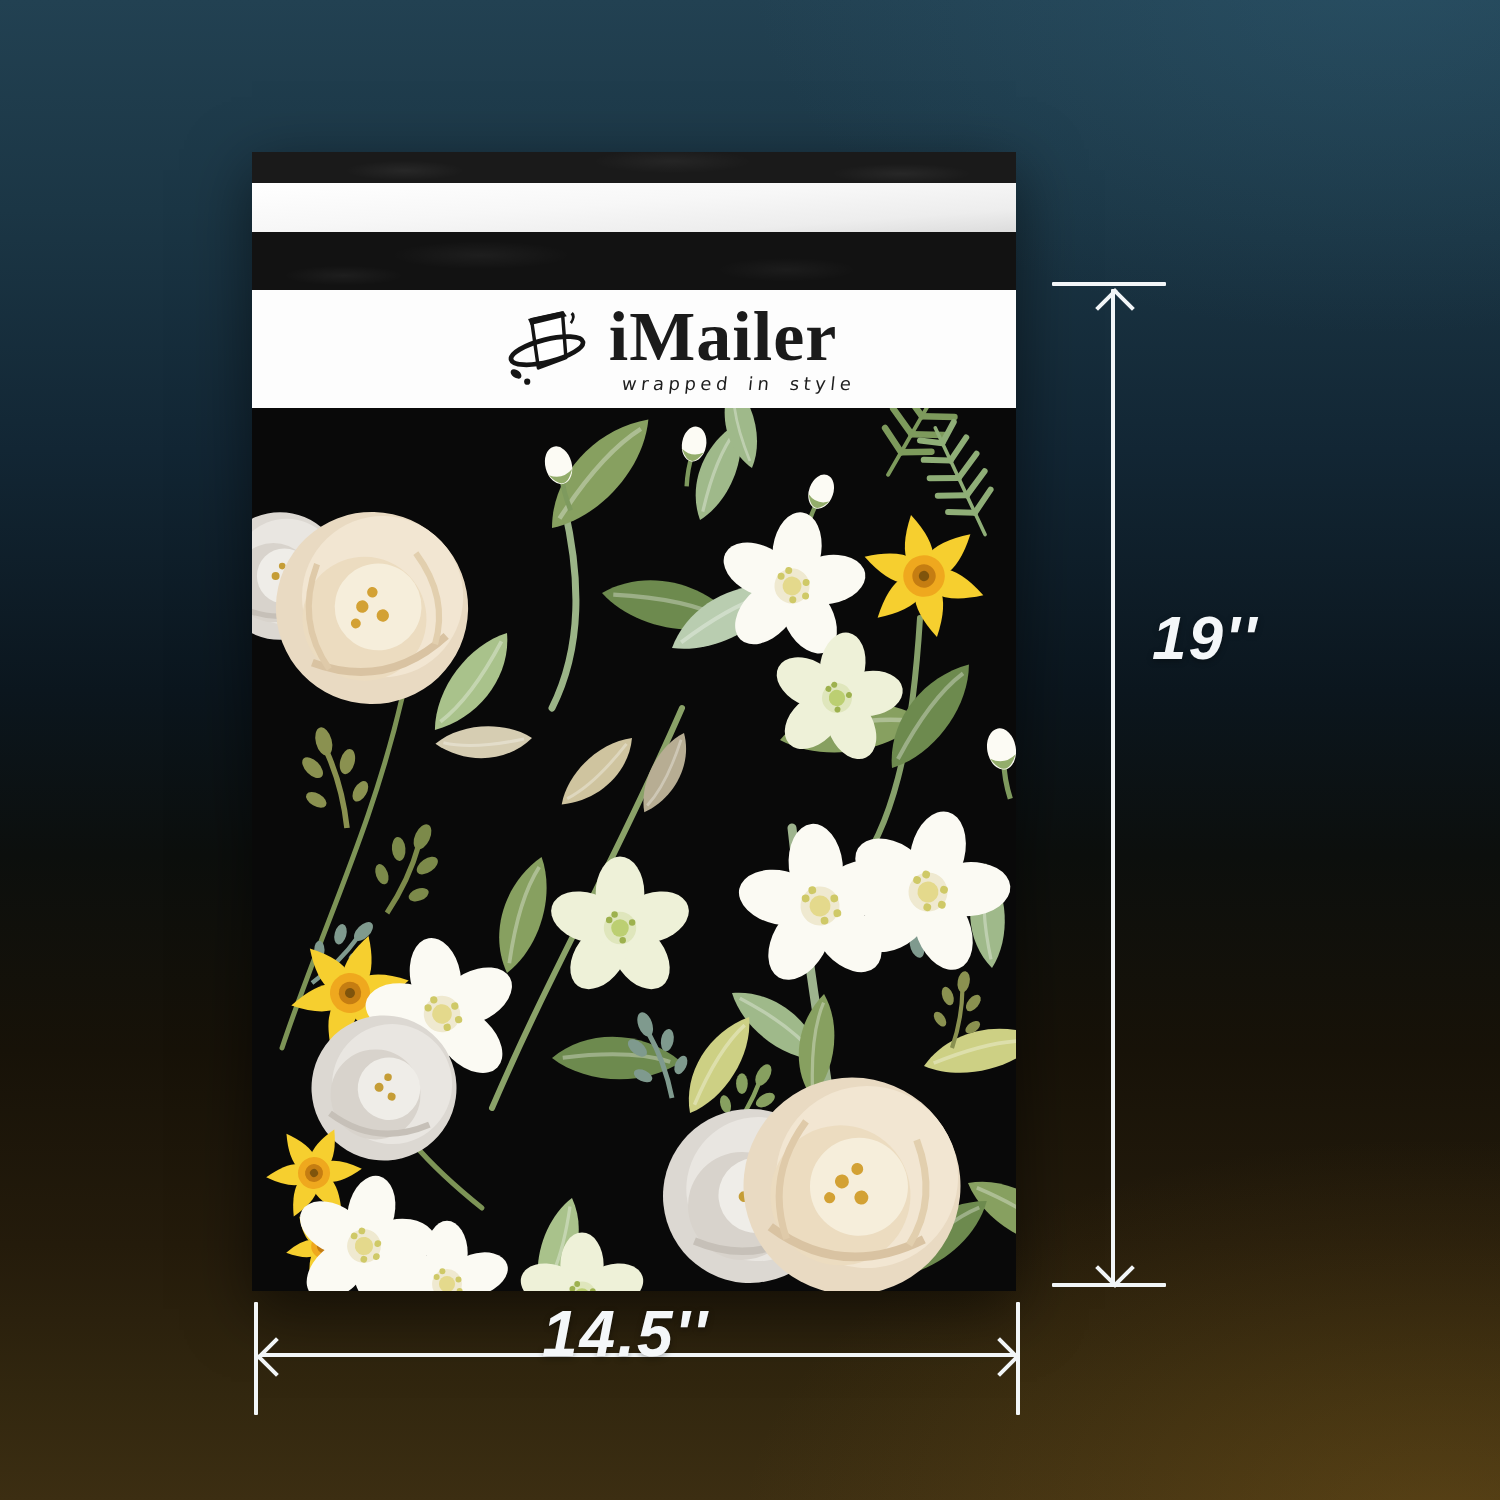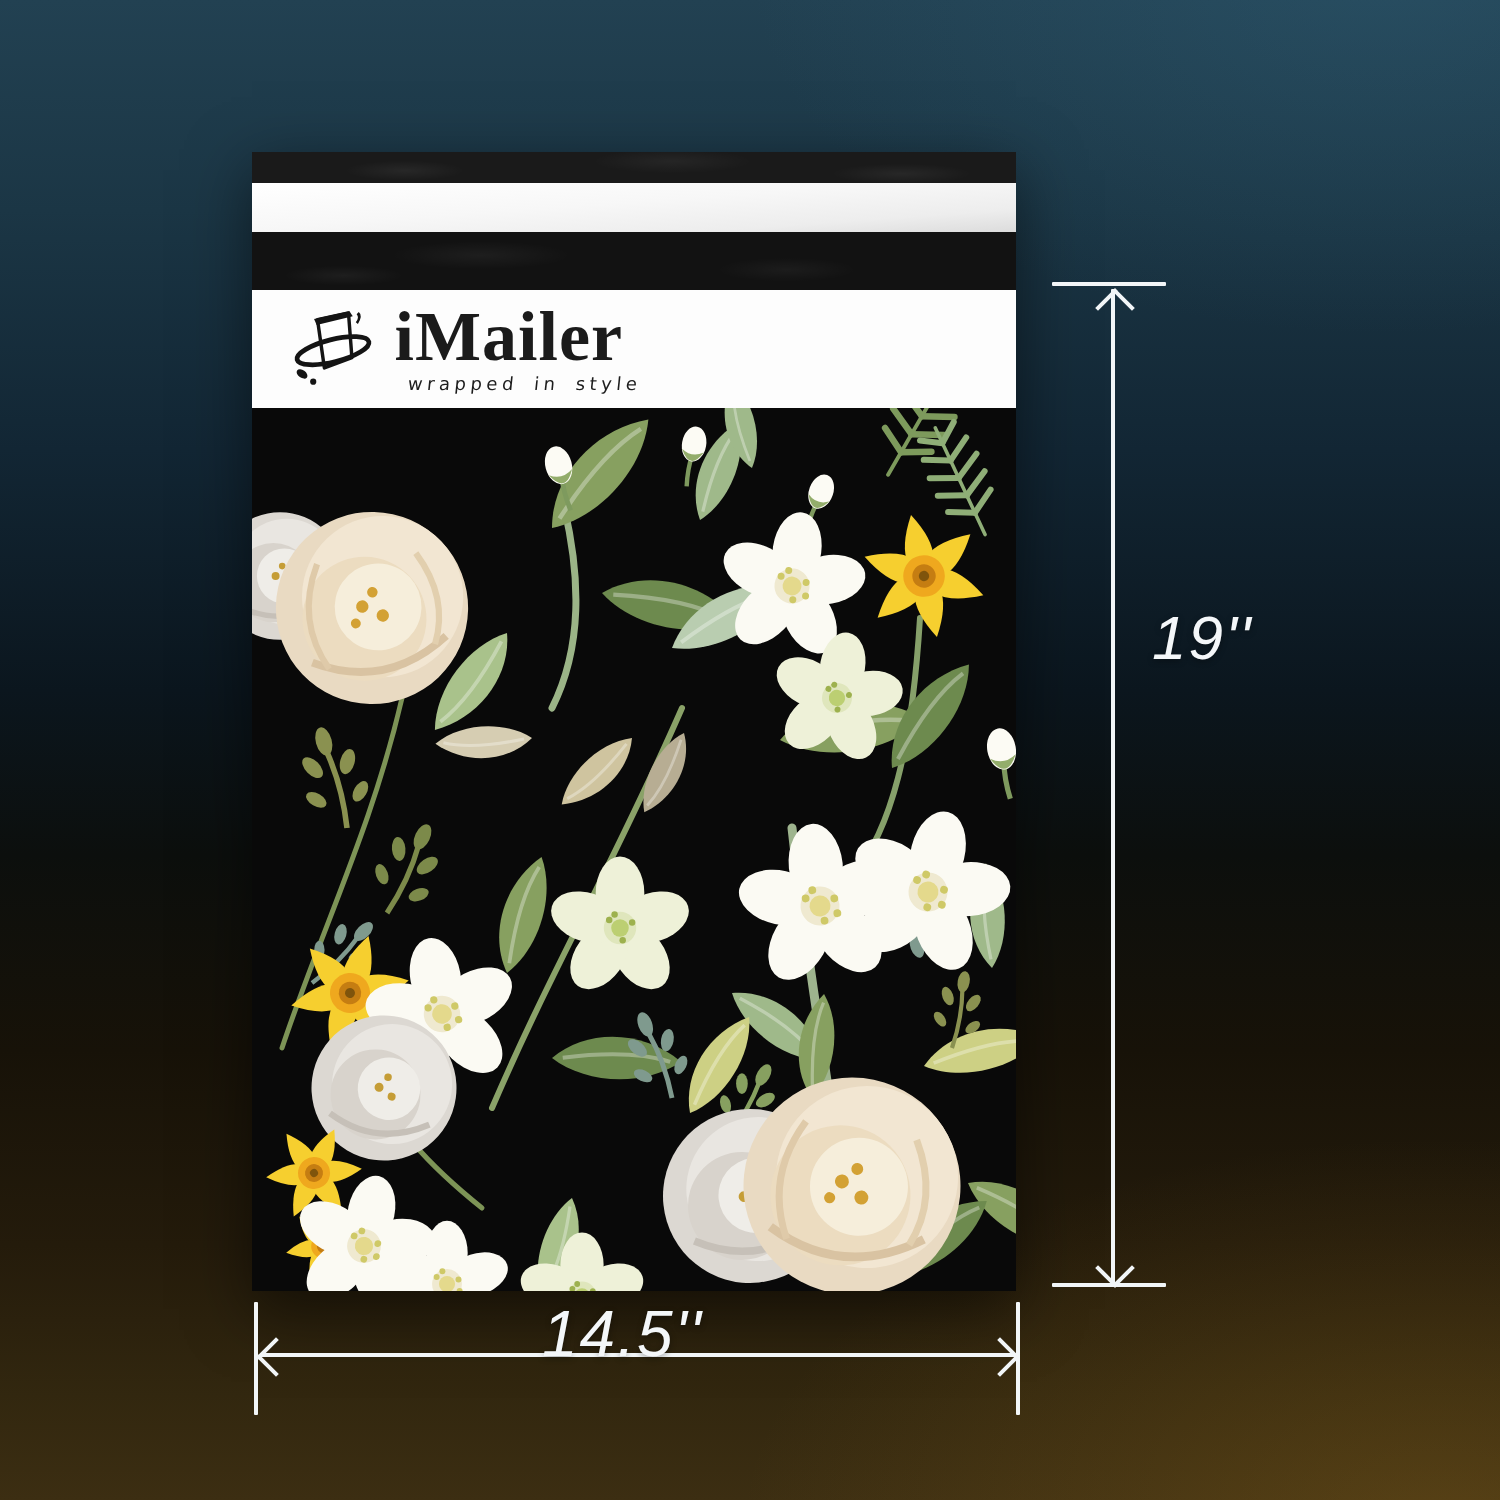--- a/index.html
+++ b/index.html
@@ -17,21 +17,21 @@
           box-shadow:0 18px 60px rgba(0,0,0,.5);}
   .flap-top{height:31px;background:#1a1a1a;
     background-image:radial-gradient(60px 10px at 20% 60%,rgba(255,255,255,.06),transparent),
                      radial-gradient(80px 12px at 55% 30%,rgba(255,255,255,.05),transparent),
                      radial-gradient(70px 10px at 85% 70%,rgba(255,255,255,.06),transparent);}
   .seal-strip{height:49px;background:linear-gradient(176deg,#ffffff 0%,#f7f7f7 45%,#ededed 78%,#dcdcdc 100%);}
   .flap-lower{height:58px;background:#121212;
     background-image:radial-gradient(90px 14px at 30% 40%,rgba(255,255,255,.05),transparent),
                      radial-gradient(70px 12px at 70% 65%,rgba(255,255,255,.045),transparent),
                      radial-gradient(60px 10px at 12% 75%,rgba(255,255,255,.05),transparent);}
-  .logo-band{height:118px;background:#fdfdfd;position:relative;display:flex;align-items:center;justify-content:flex-start;}
+  .logo-band{height:118px;background:#fdfdfd;position:relative;display:flex;align-items:center;justify-content:center;}
   .logo-inner{display:flex;align-items:center;gap:16px;transform:translateX(38px);}
   .logo-icon{width:86px;height:86px;flex:0 0 auto;}
   .brand-col{display:flex;flex-direction:column;align-items:center;}
   .brand-name{font-family:"Liberation Serif",serif;font-weight:700;font-size:70px;line-height:.95;
               color:#1b1b1b;letter-spacing:1px;}
   .brand-tagline{font-family:"DejaVu Sans",sans-serif;font-size:18px;color:#1d1d1d;
                  letter-spacing:4.5px;word-spacing:6px;transform:skewX(-6deg) translateX(16px);margin-top:3px;}
   .print{display:block;width:764px;height:883px;background:#090909;}
 
   
@@ -40,21 +40,21 @@
   .vcap-bottom{left:1052px;top:1283px;width:114px;height:4px;}
   .vshaft{left:1111px;top:289px;width:4px;height:995px;}
   .htick-left{left:254px;top:1302px;width:4px;height:113px;}
   .htick-right{left:1016px;top:1302px;width:4px;height:113px;}
   .hshaft{left:260px;top:1353px;width:756px;height:4px;}
   .chev{position:absolute;width:24px;height:24px;border-left:4px solid #f2f6f8;border-top:4px solid #f2f6f8;}
   .chev-up{left:1101px;top:294px;transform:rotate(45deg);}
   .chev-down{left:1101px;top:1254px;transform:rotate(225deg);}
   .chev-left{left:262px;top:1343px;transform:rotate(-45deg);}
   .chev-right{left:986px;top:1343px;transform:rotate(135deg);}
-  .dim-label{position:absolute;color:#f4f7f9;font-weight:400;font-style:italic;
+  .dim-label{position:absolute;color:#f4f7f9;font-weight:700;font-style:italic;
              font-family:"Liberation Sans",sans-serif;letter-spacing:2px;
              text-shadow:0 2px 6px rgba(0,0,0,.35);}
   .dim-height{left:1152px;top:602px;font-size:62px;}
   .dim-width{left:542px;top:1297px;font-size:64px;}
 </style>
 </head>
 <body>
 
 <div class="canvas">
 

